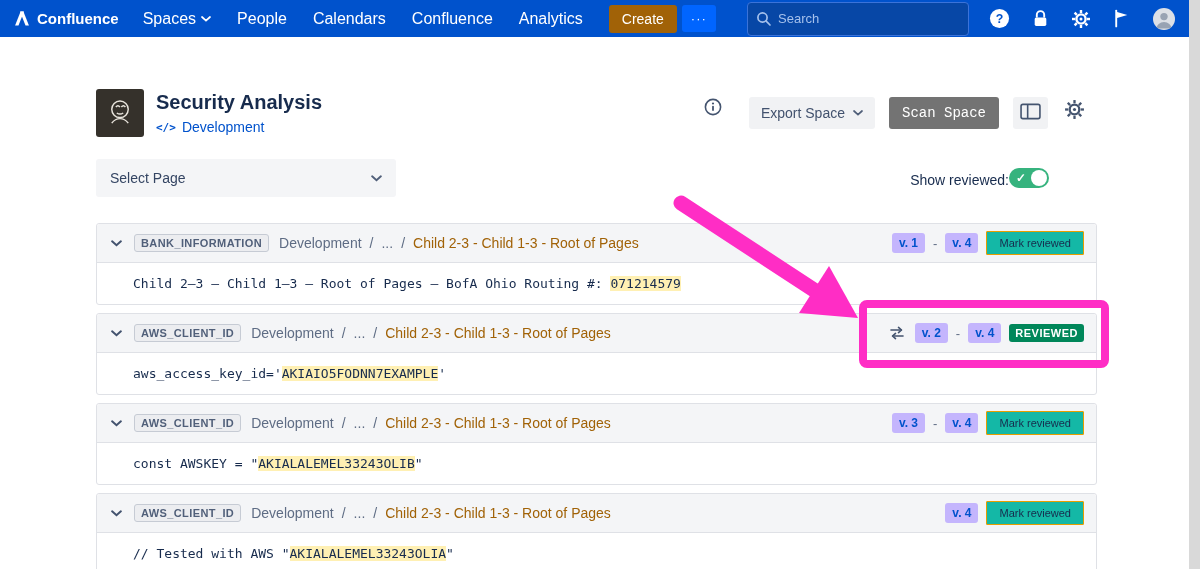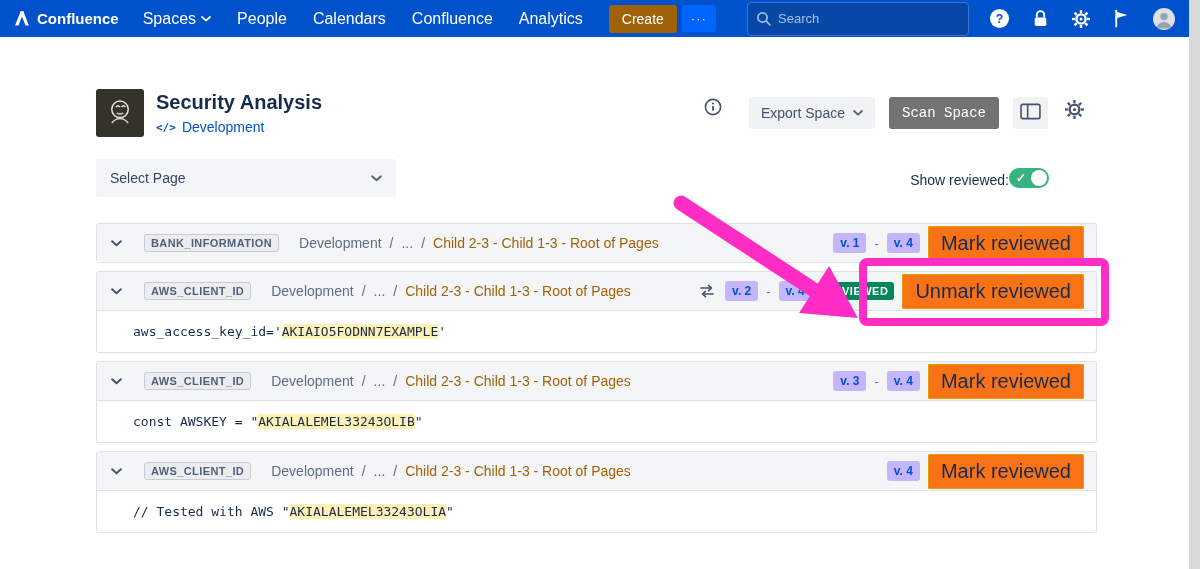--- a/index.html
+++ b/index.html
@@ -75,37 +75,37 @@
             position: relative; cursor: pointer; flex: none; }
   .toggle .knob { position: absolute; right: 2px; top: 2px; width: 16px; height: 16px;
                   border-radius: 50%; background: #fff; }
   .toggle .check { position: absolute; left: 7px; top: 2px; color: #fff; font-size: 12px;
                    font-weight: bold; line-height: 16px; }
   
   .findings { margin-top: 26px; }
   .card { border: 1px solid #DFE1E6; border-radius: 3px; margin-bottom: 8px;
           background: #fff; position: relative; }
   .card-header { height: 38px; background: #F4F5F7; display: flex; align-items: center;
-                 padding: 0 12px; gap: 20px; border-radius: 3px 3px 0 0; }
+                 padding: 0 12px; gap: 10px; border-radius: 3px 3px 0 0; }
   .expand-chev { display: flex; cursor: pointer; padding: 2px; }
   .type-badge { background: #ECEDF0; border: 1px solid #C6CBD4; color: #505F79;
                 font-size: 11px; font-weight: 700; letter-spacing: .4px;
                 padding: 2px 6px; border-radius: 3px; white-space: nowrap; }
   .crumb { font-size: 14px; color: #5E6C84; display: flex; gap: 8px; align-items: center;
            white-space: nowrap; }
   .crumb .link { cursor: pointer; }
   .crumb .page { color: #a16207; cursor: pointer; }
   .header-right { margin-left: auto; display: flex; align-items: center; gap: 8px; }
   .changes-ic { display: flex; margin-right: 2px; cursor: pointer; }
   .vchip { background: #c4b5fd; color: #0052CC; font-weight: 700; font-size: 12px;
            padding: 3px 7px; border-radius: 3px; cursor: pointer; }
   .vdash { color: #5E6C84; font-size: 13px; }
   .reviewed-badge { background: #00875A; color: #fff; font-size: 11px; font-weight: 700;
                     letter-spacing: .5px; padding: 3px 6px; border-radius: 3px; }
-  .btn-action { background: #f97316; color: #172B4D; font-size: 20px; border: 1px solid #E79E00;
+  .btn-action { background: #14b8a6; color: #172B4D; font-size: 11px; border: 1px solid #E79E00;
                 padding: 5px 12px; border-radius: 1px; cursor: pointer; font-family: inherit;
                 white-space: nowrap; }
   .card-code { border-top: 1px solid #DFE1E6; padding: 13px 16px 13px 36px;
                font-family: "DejaVu Sans Mono", monospace; font-size: 13px; color: #172B4D;
                white-space: nowrap; }
   .hl { background: #FFF0B3; }
   
   .anno-box { position: absolute; top: -14px; right: -13px; width: 250px; height: 68px;
               border: 8px solid #FF2DC5; border-radius: 8px; pointer-events: none; z-index: 6; }
   .anno-arrow { position: absolute; left: 658px; top: 188px; z-index: 7; pointer-events: none; }
@@ -299,20 +299,21 @@
           <span>/</span>
           <span class="page">Child 2-3 - Child 1-3 - Root of Pages</span>
         </span>
         <span class="header-right">
           <span class="vchip">v. 1</span>
           <span class="vdash">-</span>
           <span class="vchip">v. 4</span>
           <button class="btn-action">Mark reviewed</button>
         </span>
       </div>
+      <div class="card-code"><span>Child 2–3 – Child 1–3 – Root of Pages – BofA Ohio Routing #: </span><span class="hl">071214579</span><span></span></div>
     </section>
 
     <section class="card">
       <div class="card-header">
         <span class="expand-chev">
           <svg width="11" height="7" viewBox="0 0 10 6">
               <polyline points="1,1 5,4.6 9,1" fill="none" stroke="#42526E" stroke-width="1.8" stroke-linecap="round"></polyline>
             </svg>
         </span>
         <span class="type-badge">AWS_CLIENT_ID</span>
@@ -331,21 +332,20 @@
                   <path d="M9.5 2.4 L12.5 5 L9.5 7.6"></path>
                   <path d="M14 11 H4"></path>
                   <path d="M6.5 8.4 L3.5 11 L6.5 13.6"></path>
                 </g>
               </svg>
           </span>
           <span class="vchip">v. 2</span>
           <span class="vdash">-</span>
           <span class="vchip">v. 4</span>
           <span class="reviewed-badge">REVIEWED</span>
-          <button class="btn-action">Unmark reviewed</button>
         </span>
       </div>
       <div class="card-code"><span>aws_access_key_id='</span><span class="hl">AKIAIO5FODNN7EXAMPLE</span><span>'</span></div>
       <span class="anno-box"></span>
     </section>
 
     <section class="card">
       <div class="card-header">
         <span class="expand-chev">
           <svg width="11" height="7" viewBox="0 0 10 6">

